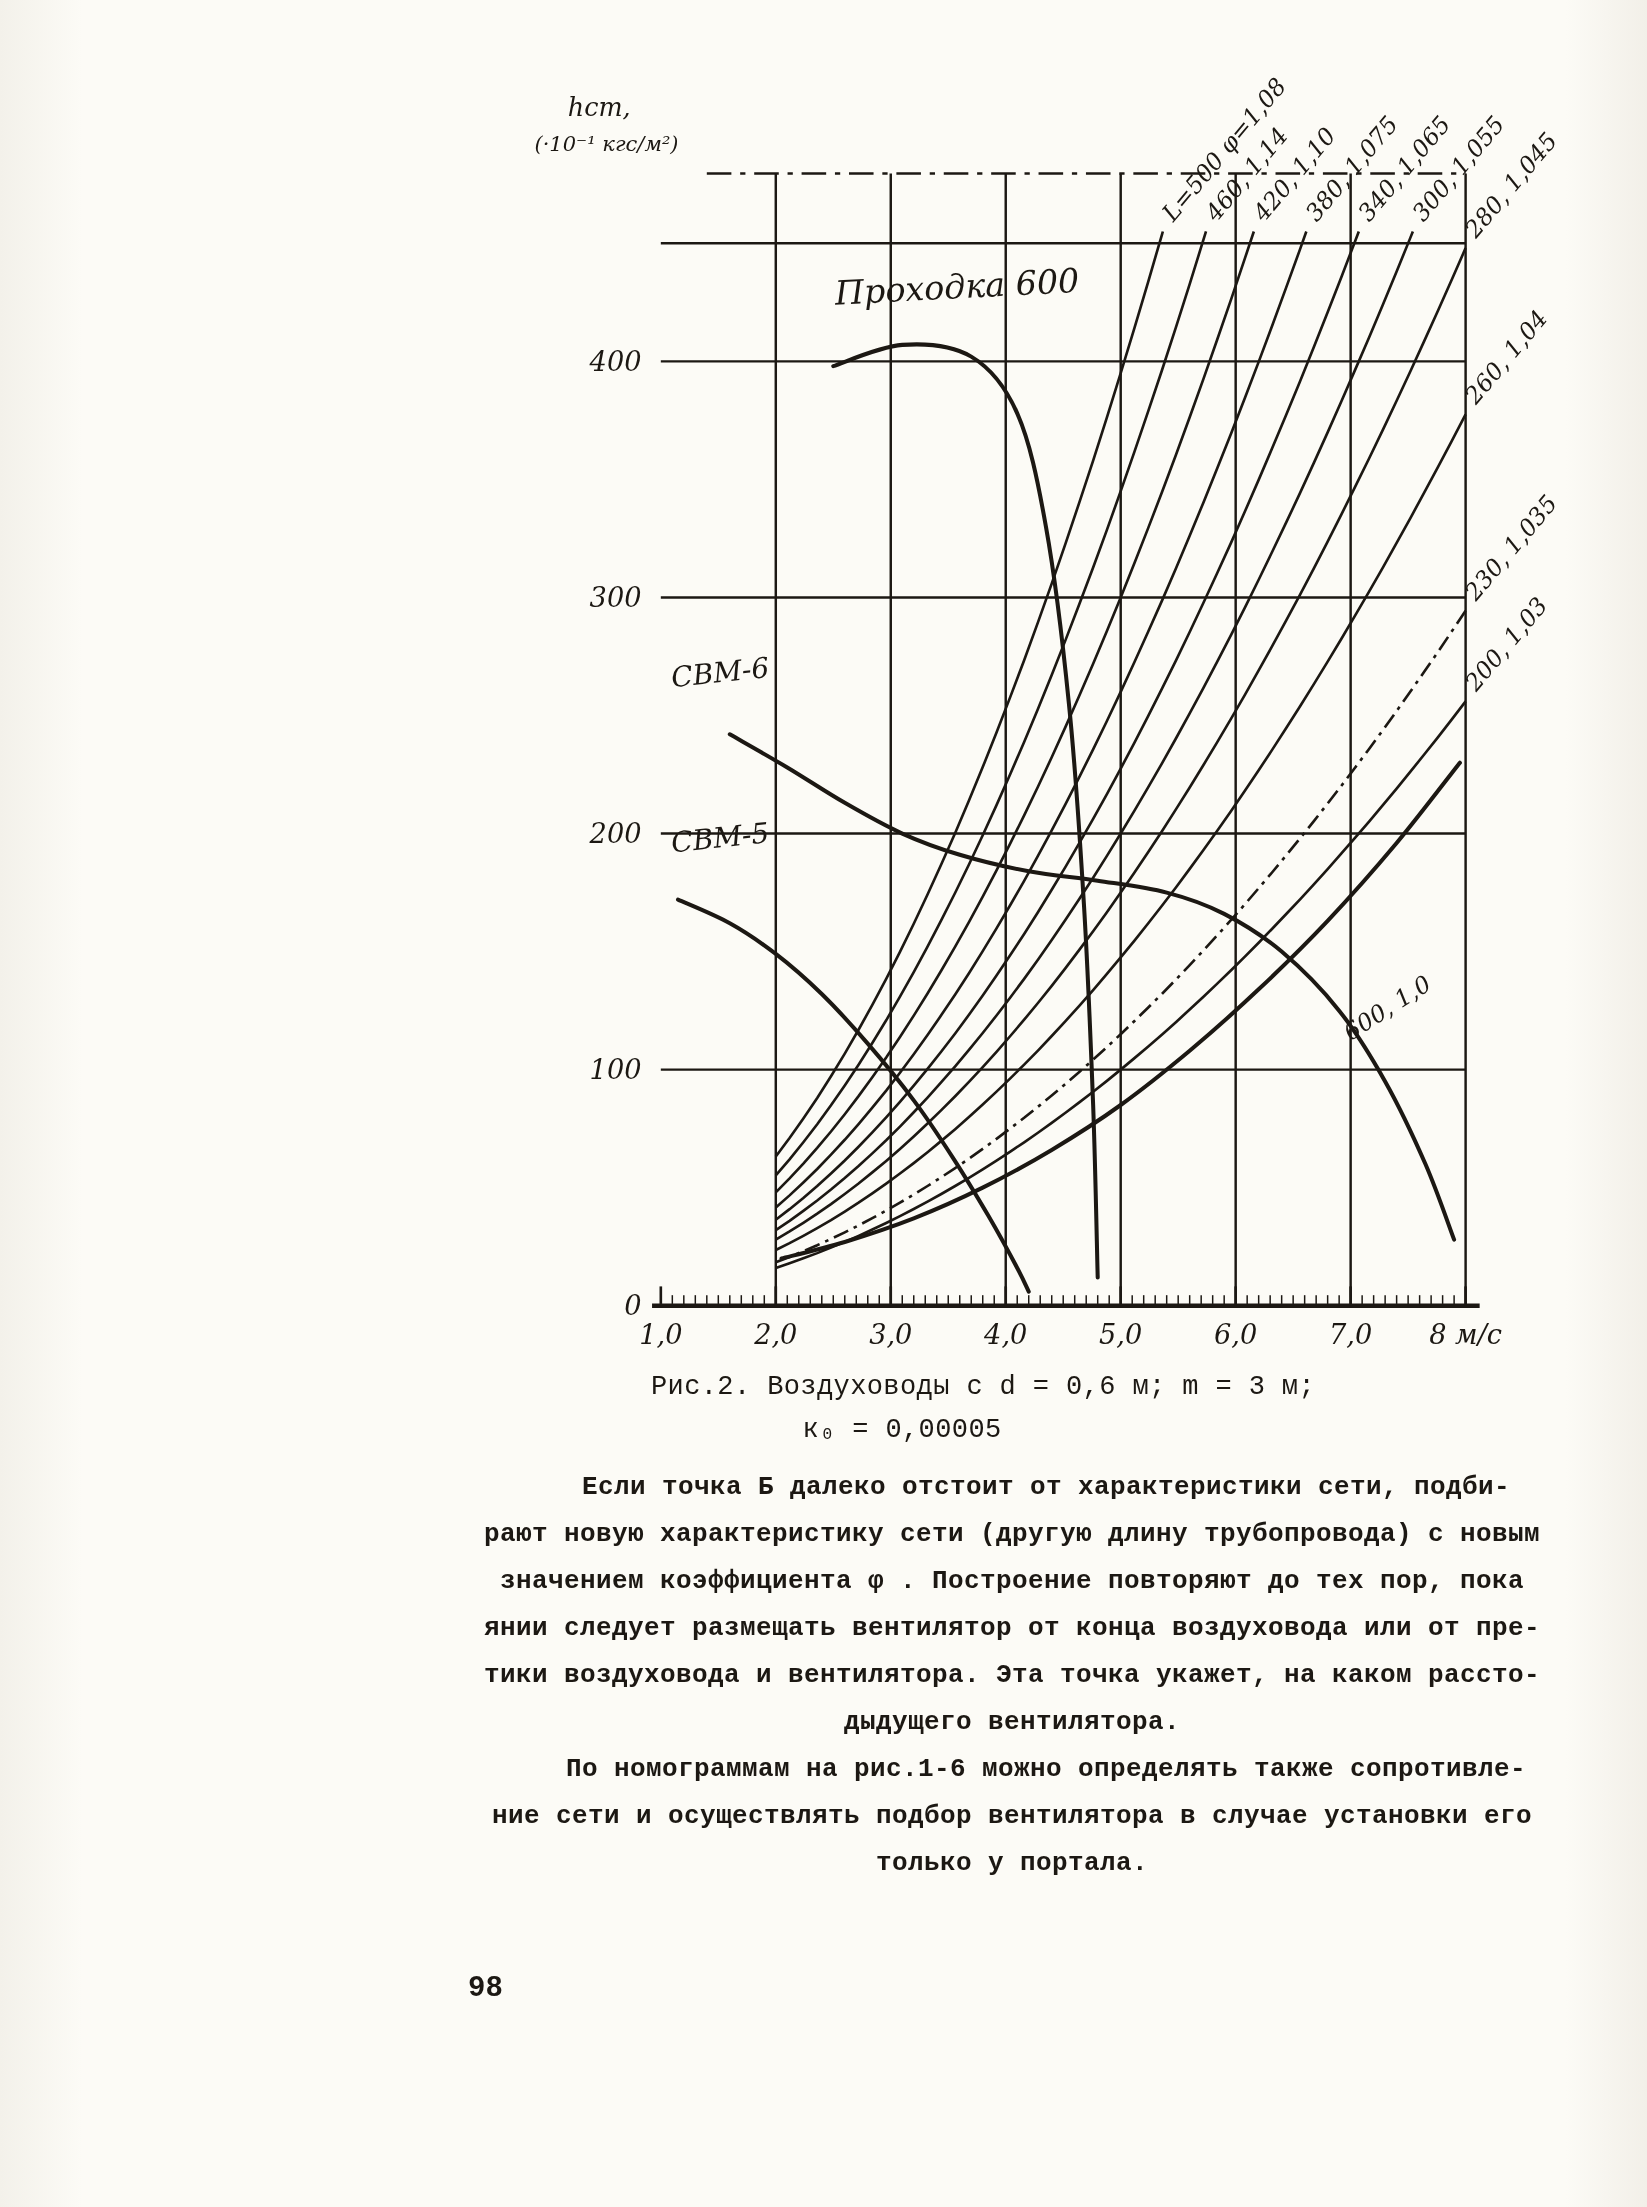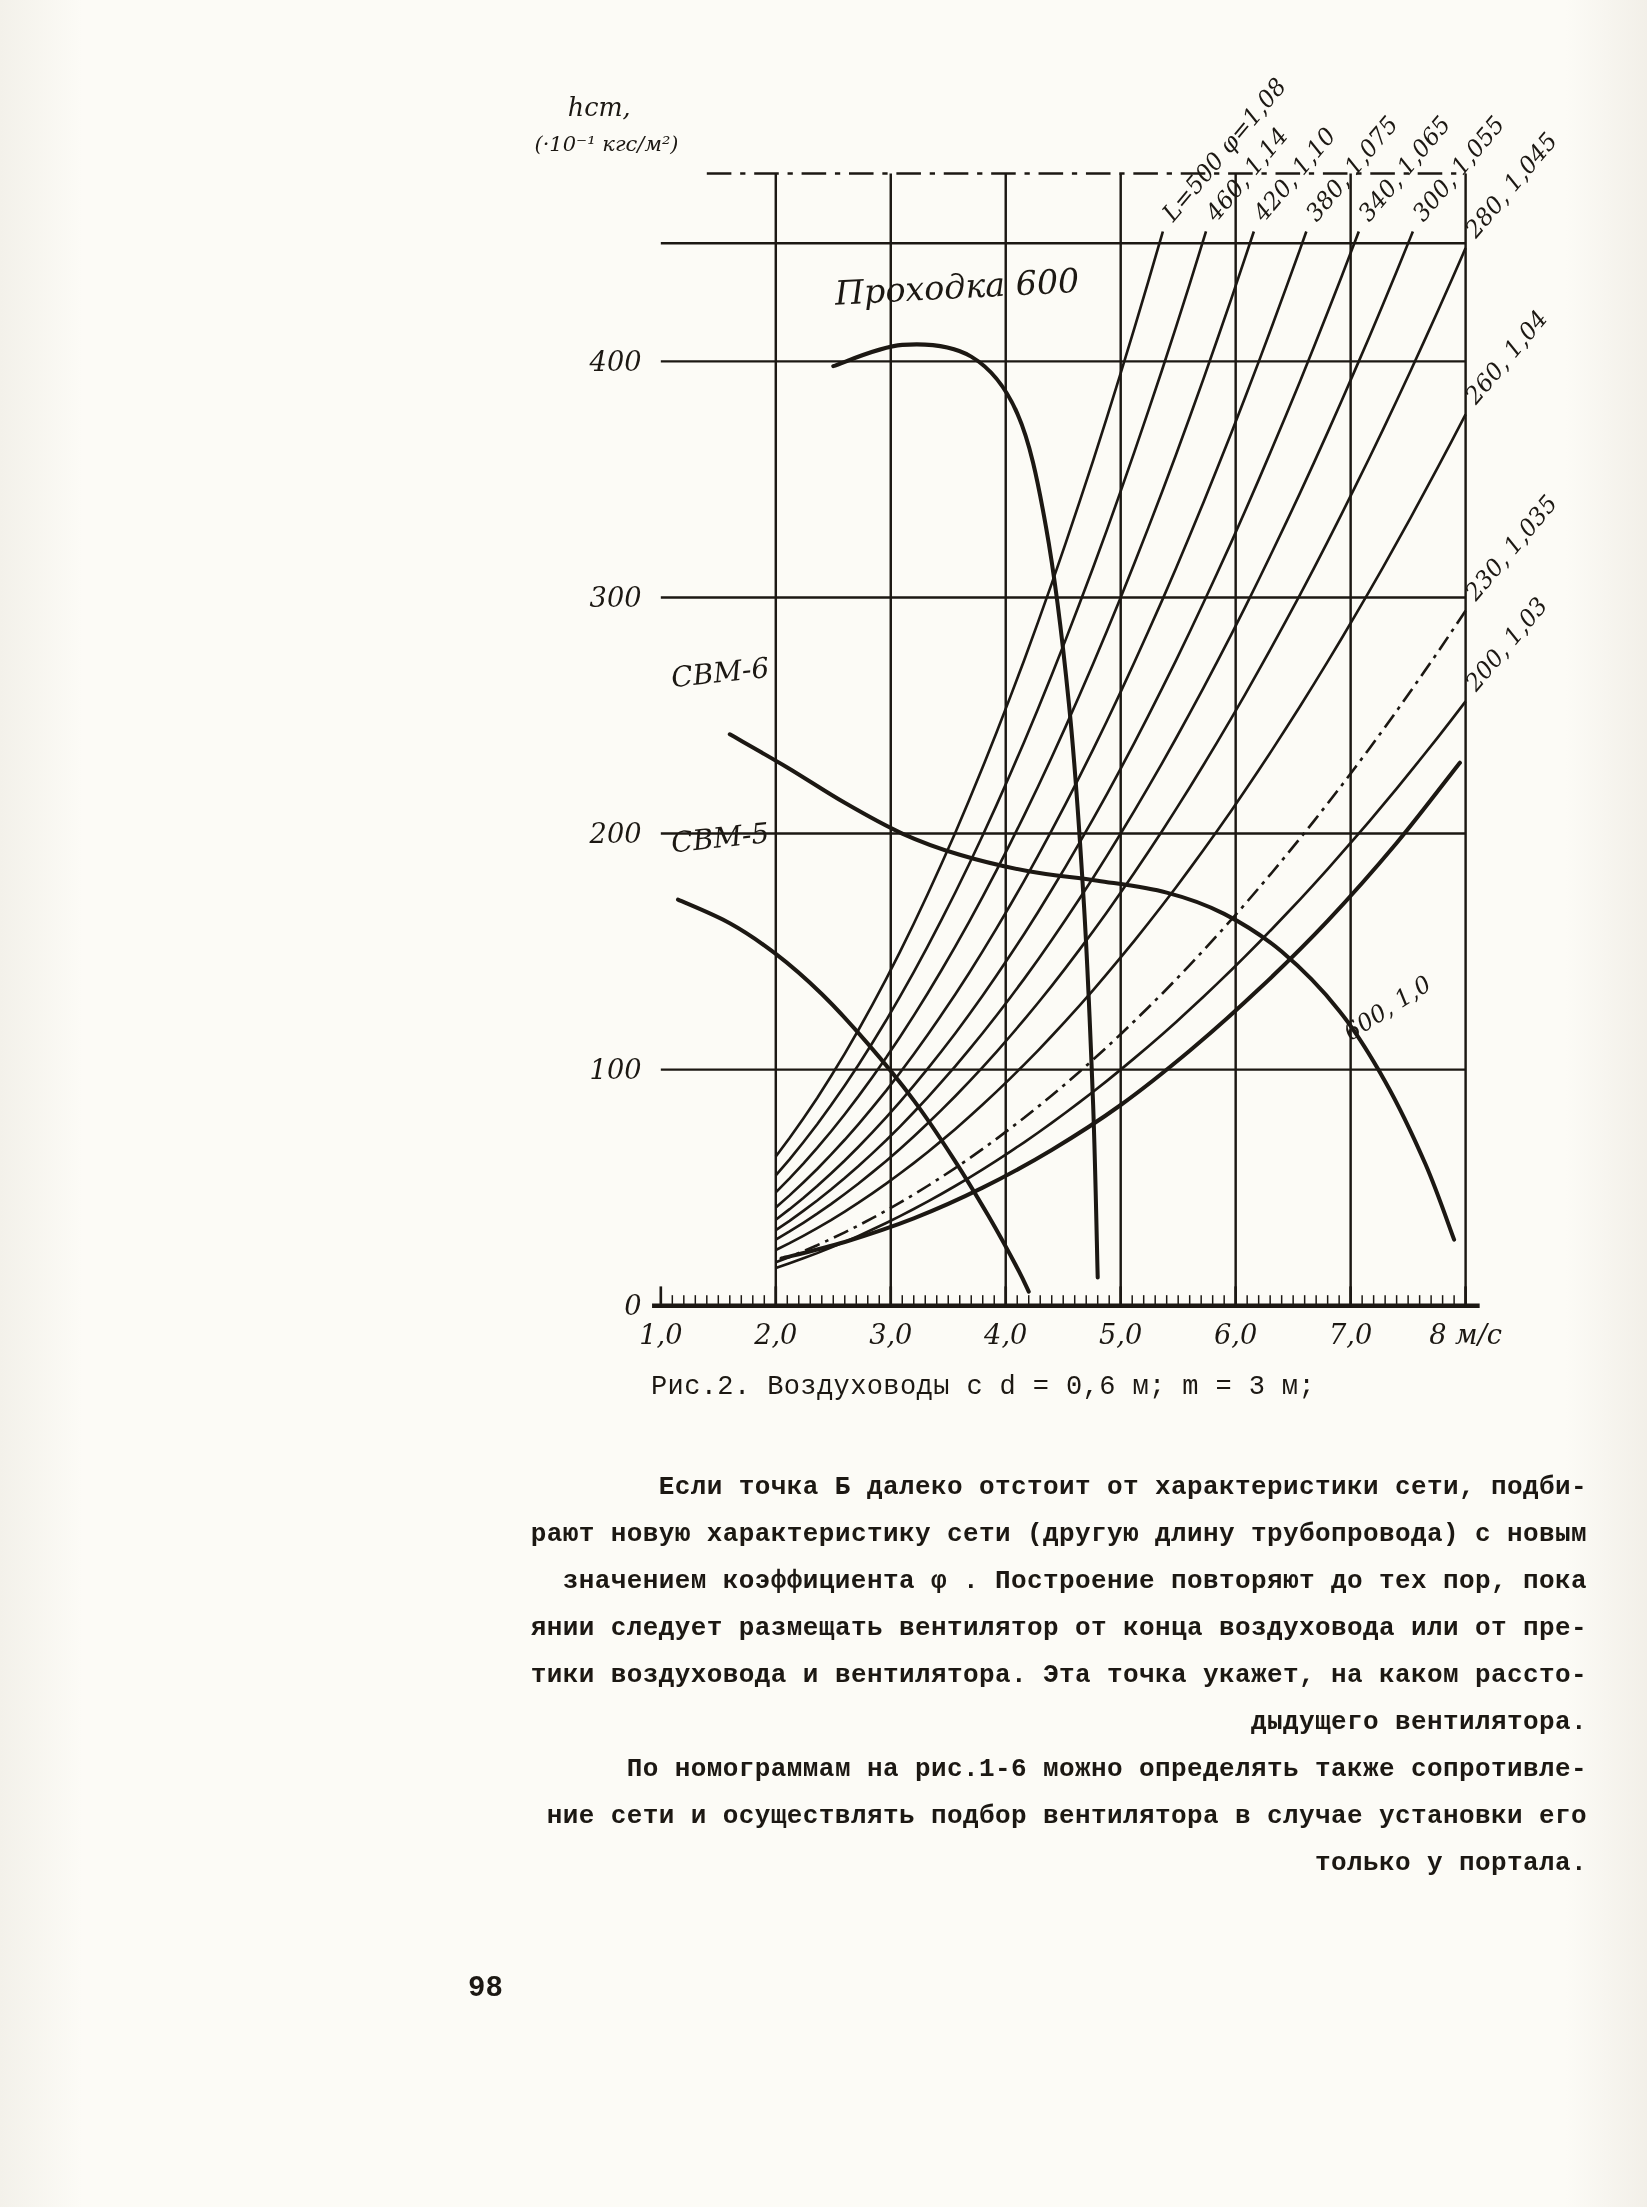--- a/index.html
+++ b/index.html
@@ -14,21 +14,21 @@
   svg text.hand{font-family:"DejaVu Serif",serif;font-style:italic;}
   .figure-svg{position:absolute;left:492px;top:70px;}
   .caption{
     position:absolute;left:544px;top:1366px;width:878px;text-align:center;
     font-size:27px;line-height:43px;font-weight:400;letter-spacing:0.4px;
   }
   .caption .l2{position:relative;left:-81px;}
   .bodytext{
     position:absolute;left:437px;top:1464px;width:1150px;
     font-size:26px;line-height:47px;font-weight:700;letter-spacing:0.4px;
-    text-align:right;
+    text-align:center;
   }
   .bodytext .indent{text-indent:68px;}
   .pagenum{position:absolute;left:468px;top:1972px;font-size:29px;font-weight:700;}
 </style>
 </head>
 <body>
 
 <div class="page">
 
   <svg id="chart-svg" class="figure-svg" width="1124" height="1334" viewBox="0 0 1280 1520">
@@ -157,20 +157,21 @@
       <path d="M270.6 757.0C281.5 763.3 314.3 781.7 336.1 794.7C357.9 807.7 379.8 822.5 401.6 835.0C423.4 847.6 445.3 860.1 467.1 870.0C488.9 879.9 508.6 887.0 532.6 894.2C556.6 901.4 585.0 908.1 611.2 913.0C637.4 918.0 663.6 919.8 689.8 923.8C716.0 927.8 744.4 931.0 768.4 937.3C792.4 943.5 812.1 950.3 833.9 961.5C855.7 972.7 877.6 986.1 899.4 1004.5C921.2 1022.9 945.3 1047.1 964.9 1071.8C984.6 1096.4 1000.9 1123.3 1017.3 1152.5C1033.7 1181.6 1050.1 1216.6 1063.2 1246.6C1076.3 1276.6 1090.4 1318.3 1095.9 1332.7" fill="none" stroke="#1c1813" stroke-width="4.6" stroke-linecap="round"></path>
       <text x="205.10000000000002" y="703.22" fill="#1c1813" font-size="32" class="hand" transform="rotate(-6 205.10000000000002 703.22)">СВМ-6</text>
       <path d="M211.6 945.3C221.5 949.8 252.0 961.9 270.6 972.2C289.2 982.5 305.5 993.7 323.0 1007.2C340.5 1020.6 357.9 1035.9 375.4 1052.9C392.9 1070.0 410.3 1089.2 427.8 1109.4C445.3 1129.6 463.8 1152.0 480.2 1174.0C496.6 1195.9 511.9 1219.3 526.0 1241.2C540.2 1263.2 553.3 1285.2 565.4 1305.8C577.4 1326.4 590.5 1350.6 598.1 1365.0C605.7 1379.3 609.0 1387.4 611.2 1391.9" fill="none" stroke="#1c1813" stroke-width="4.6" stroke-linecap="round"></path>
       <text x="205.10000000000002" y="891.52" fill="#1c1813" font-size="32" class="hand" transform="rotate(-6 205.10000000000002 891.52)">СВМ-5</text>
       <path d="M329.5 1354.2C341.6 1351.1 376.5 1343.0 401.6 1335.4C426.7 1327.7 454.0 1318.8 480.2 1308.5C506.4 1298.2 532.6 1286.5 558.8 1273.5C585.0 1260.5 611.2 1246.2 637.4 1230.5C663.6 1214.8 689.8 1198.2 716.0 1179.3C742.2 1160.5 768.4 1139.4 794.6 1117.5C820.8 1095.5 847.0 1072.2 873.2 1047.5C899.4 1022.9 925.6 997.3 951.8 969.5C978.0 941.7 1005.3 910.8 1030.4 880.8C1055.5 850.7 1090.4 804.5 1102.5 789.3" fill="none" stroke="#1c1813" stroke-width="4.6" stroke-linecap="round"></path>
       <text x="978" y="1106.72" fill="#1c1813" font-size="27" class="hand" transform="rotate(-33 978 1106.72)">600, 1,0</text>
     </svg>
 
   <div class="caption">
     <div>Рис.2. Воздуховоды с d = 0,6 м; m = 3 м;</div>
+    <div class="l2">к₀ = 0,00005</div>
   </div>
 
   <div class="bodytext" id="body-text">
       <div class="indent">Если точка Б далеко отстоит от характеристики сети, подби-</div>
       <div>рают новую характеристику сети (другую длину трубопровода) с новым</div>
       <div>значением коэффициента φ . Построение повторяют до тех пор, пока</div>
       <div>янии следует размещать вентилятор от конца воздуховода или от пре-</div>
       <div>тики воздуховода и вентилятора. Эта точка укажет, на каком рассто-</div>
       <div>дыдущего вентилятора.</div>
       <div class="indent">По номограммам на рис.1-6 можно определять также сопротивле-</div>

